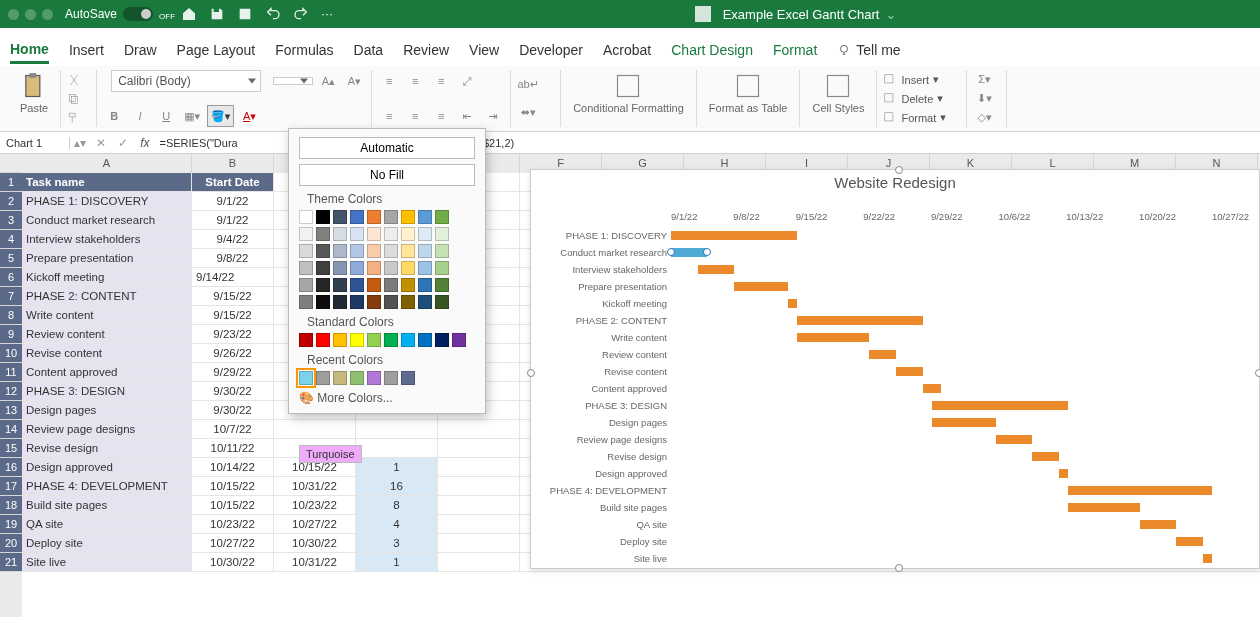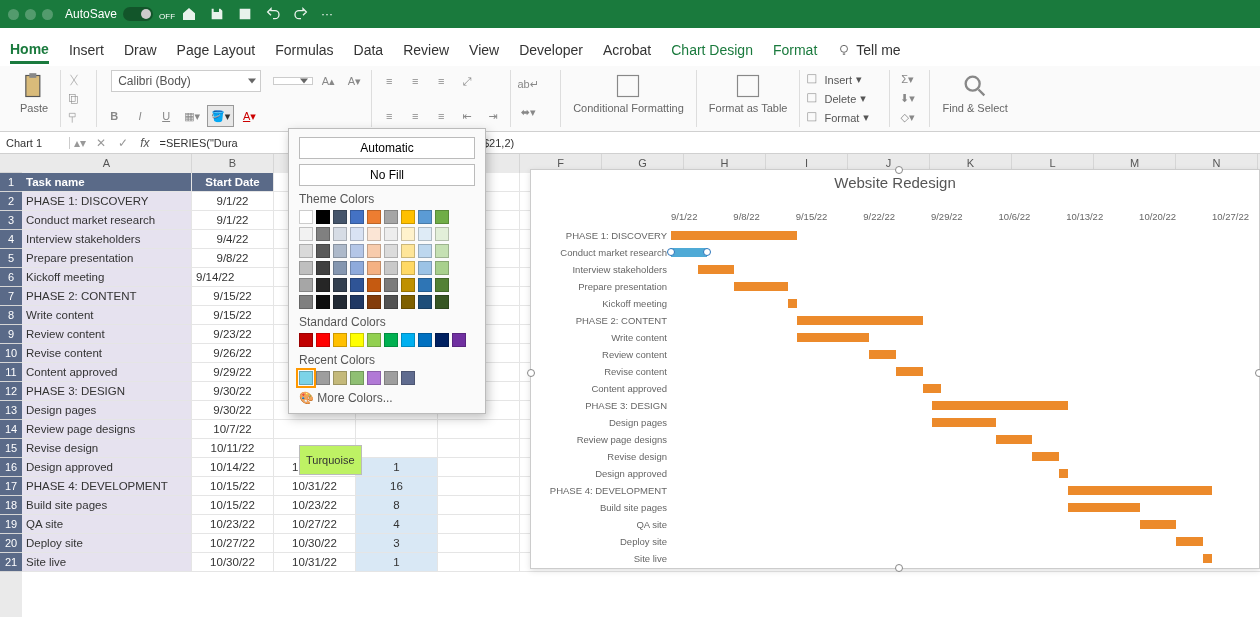--- a/index.html
+++ b/index.html
@@ -40,25 +40,25 @@
 .colhdr div { border-right: 1px solid #d6d6d6; text-align: center; font-size: 11px; color: #555; line-height: 19px; }
 .cA { width: 170px; } .cB { width: 82px; } .cC { width: 82px; } .cD { width: 82px; } .cW { width: 82px; }
 .row { display: flex; height: 19px; border-bottom: 1px solid #e5e5e5; }
 .cell { border-right: 1px solid #e5e5e5; padding: 0 4px; font-size: 11.5px; line-height: 19px; overflow: hidden; white-space: nowrap; }
 .hdrcell { background: #5a6a88; color: #fff; font-weight: 600; }
 .selcol { background: #d9e8f5; }
 
 
 .colorpop { position: absolute; left: 288px; top: 128px; width: 198px; background: #fafafa; border: 1px solid #bbb; box-shadow: 2px 4px 10px rgba(0,0,0,0.25); padding: 8px 10px; z-index: 50; }
 .popbtn { display: block; width: 100%; background: #fff; border: 1px solid #bbb; padding: 3px 0; margin-bottom: 5px; text-align: center; font-size: 12px; }
-.poplabel { font-size: 12px; color: #555; margin: 6px 0 4px; }
+.poplabel { font-size: 12px; color: #555; margin: 6px 8px 4px; }
 .swatchrow { display: flex; gap: 3px; margin-bottom: 3px; }
 .sw { width: 14px; height: 14px; border: 1px solid rgba(0,0,0,0.2); }
 .recent .sw:first-child { outline: 2px solid #ff9800; outline-offset: 1px; }
-.tooltip { position: absolute; background: #bef264; border: 1px solid #bbb; padding: 8px 6px; font-size: 11px; top: 316px; left: 10px; }
+.tooltip { position: absolute; background: #f0abfc; border: 1px solid #bbb; padding: 2px 6px; font-size: 11px; top: 316px; left: 10px; }
 .more { font-size: 12px; color: #555; margin-top: 6px; }
 
 
 .chartbox { position: absolute; left: 508px; top: 15px; width: 730px; height: 400px; background: #fff; border: 1px solid #ccc; box-shadow: 0 2px 6px rgba(0,0,0,0.12); }
 .chartbox .handle { position: absolute; width: 8px; height: 8px; background: #fff; border: 1px solid #888; border-radius: 50%; }
 .chartbox .h1 { left: -4px; top: 50%; } .chartbox .h2 { right: -4px; top: 50%; }
 .chartbox .h3 { left: 50%; top: -4px; } .chartbox .h4 { left: 50%; bottom: -4px; }
 .ctitle { text-align: center; font-size: 15px; color: #555; padding: 4px 0 2px; }
 .plot { position: relative; margin: 4px 10px 10px 10px; height: 360px; }
 .xaxis { position: absolute; left: 130px; right: 0; top: 14px; display: flex; justify-content: space-between; font-size: 9.5px; color: #666; }
@@ -95,20 +95,27 @@
   <svg class="tb-icon" viewBox="0 0 24 24">
       <path d="M4 4h16v16H4z M8 8l8 8 M16 8l-8 8"></path>
     </svg>
   <svg class="tb-icon" viewBox="0 0 24 24">
       <path d="M9 14l-5-5 5-5v3h6a6 6 0 010 12h-3" fill="none" stroke="#fff" stroke-width="2"></path>
     </svg>
   <svg class="tb-icon" viewBox="0 0 24 24">
       <path d="M15 14l5-5-5-5v3H9a6 6 0 000 12h3" fill="none" stroke="#fff" stroke-width="2"></path>
     </svg>
   <span style="margin-left:6px;color:#fff">···</span>
+  <div class="doc">
+    <svg class="tb-icon" viewBox="0 0 24 24">
+        <rect width="24" height="24" fill="#fff" opacity="0.9"></rect>
+      </svg>
+    <span>Example Excel Gantt Chart</span>
+    <span style="opacity:.6">⌄</span>
+  </div>
 </div>
 
 <div class="tabs">
   <span class="active">Home</span>
   <span>Insert</span>
   <span>Draw</span>
   <span>Page Layout</span>
   <span>Formulas</span>
   <span>Data</span>
   <span>Review</span>
@@ -200,45 +207,44 @@
       </div>
     </div>
   <div class="rgroup">
       <div class="bigbtn">
         <svg viewBox="0 0 24 24">
           <rect x="3" y="3" width="18" height="18" fill="none" stroke="#888"></rect>
         </svg>
         <span style="white-space:pre-line">Format as Table</span>
       </div>
     </div>
+  <div class="rgroup">
+      <div class="bigbtn">
+        <svg viewBox="0 0 24 24">
+          <rect x="3" y="3" width="18" height="18" fill="none" stroke="#888"></rect>
+        </svg>
+        <span style="white-space:pre-line">Cell Styles</span>
+      </div>
+    </div>
   <div class="rgroup" style="min-width:90px;justify-content:space-around">
     <div class="rrow"><svg class="ico" viewBox="0 0 24 24">
           <rect x="3" y="3" width="14" height="14" fill="none" stroke="#888"></rect>
         </svg><span>Insert</span> ▾</div>
     <div class="rrow"><svg class="ico" viewBox="0 0 24 24">
           <rect x="3" y="3" width="14" height="14" fill="none" stroke="#888"></rect>
         </svg><span>Delete</span> ▾</div>
     <div class="rrow"><svg class="ico" viewBox="0 0 24 24">
           <rect x="3" y="3" width="14" height="14" fill="none" stroke="#888"></rect>
         </svg><span>Format</span> ▾</div>
   </div>
   <div class="rgroup" style="min-width:40px;justify-content:space-around">
     <span class="rbtn">Σ▾</span>
     <span class="rbtn">⬇▾</span>
     <span class="rbtn">◇▾</span>
   </div>
-  <div class="rgroup" style="border-right:none">
-      <div class="bigbtn">
-        <svg viewBox="0 0 24 24">
-          <circle cx="10" cy="10" r="6" fill="none" stroke="#888" stroke-width="2"></circle>
-          <path d="M15 15l5 5" stroke="#888" stroke-width="2"></path>
-        </svg>
-        <span style="white-space:pre-line">Find &amp; Select</span>
-      </div>
-    </div>
 </div>
 
 <div class="formula">
   <div class="namebox">Chart 1</div>
   <span style="padding:0 4px;color:#999">▴▾</span>
   <span style="padding:0 6px;color:#999">✕</span>
   <span style="padding:0 6px;color:#999">✓</span>
   <span class="fx">fx</span>
   <span class="fval"><span>=SERIES("Dura</span></span>
   <span class="fval" style="margin-left:200px">D$2:$D$21,2)</span>

